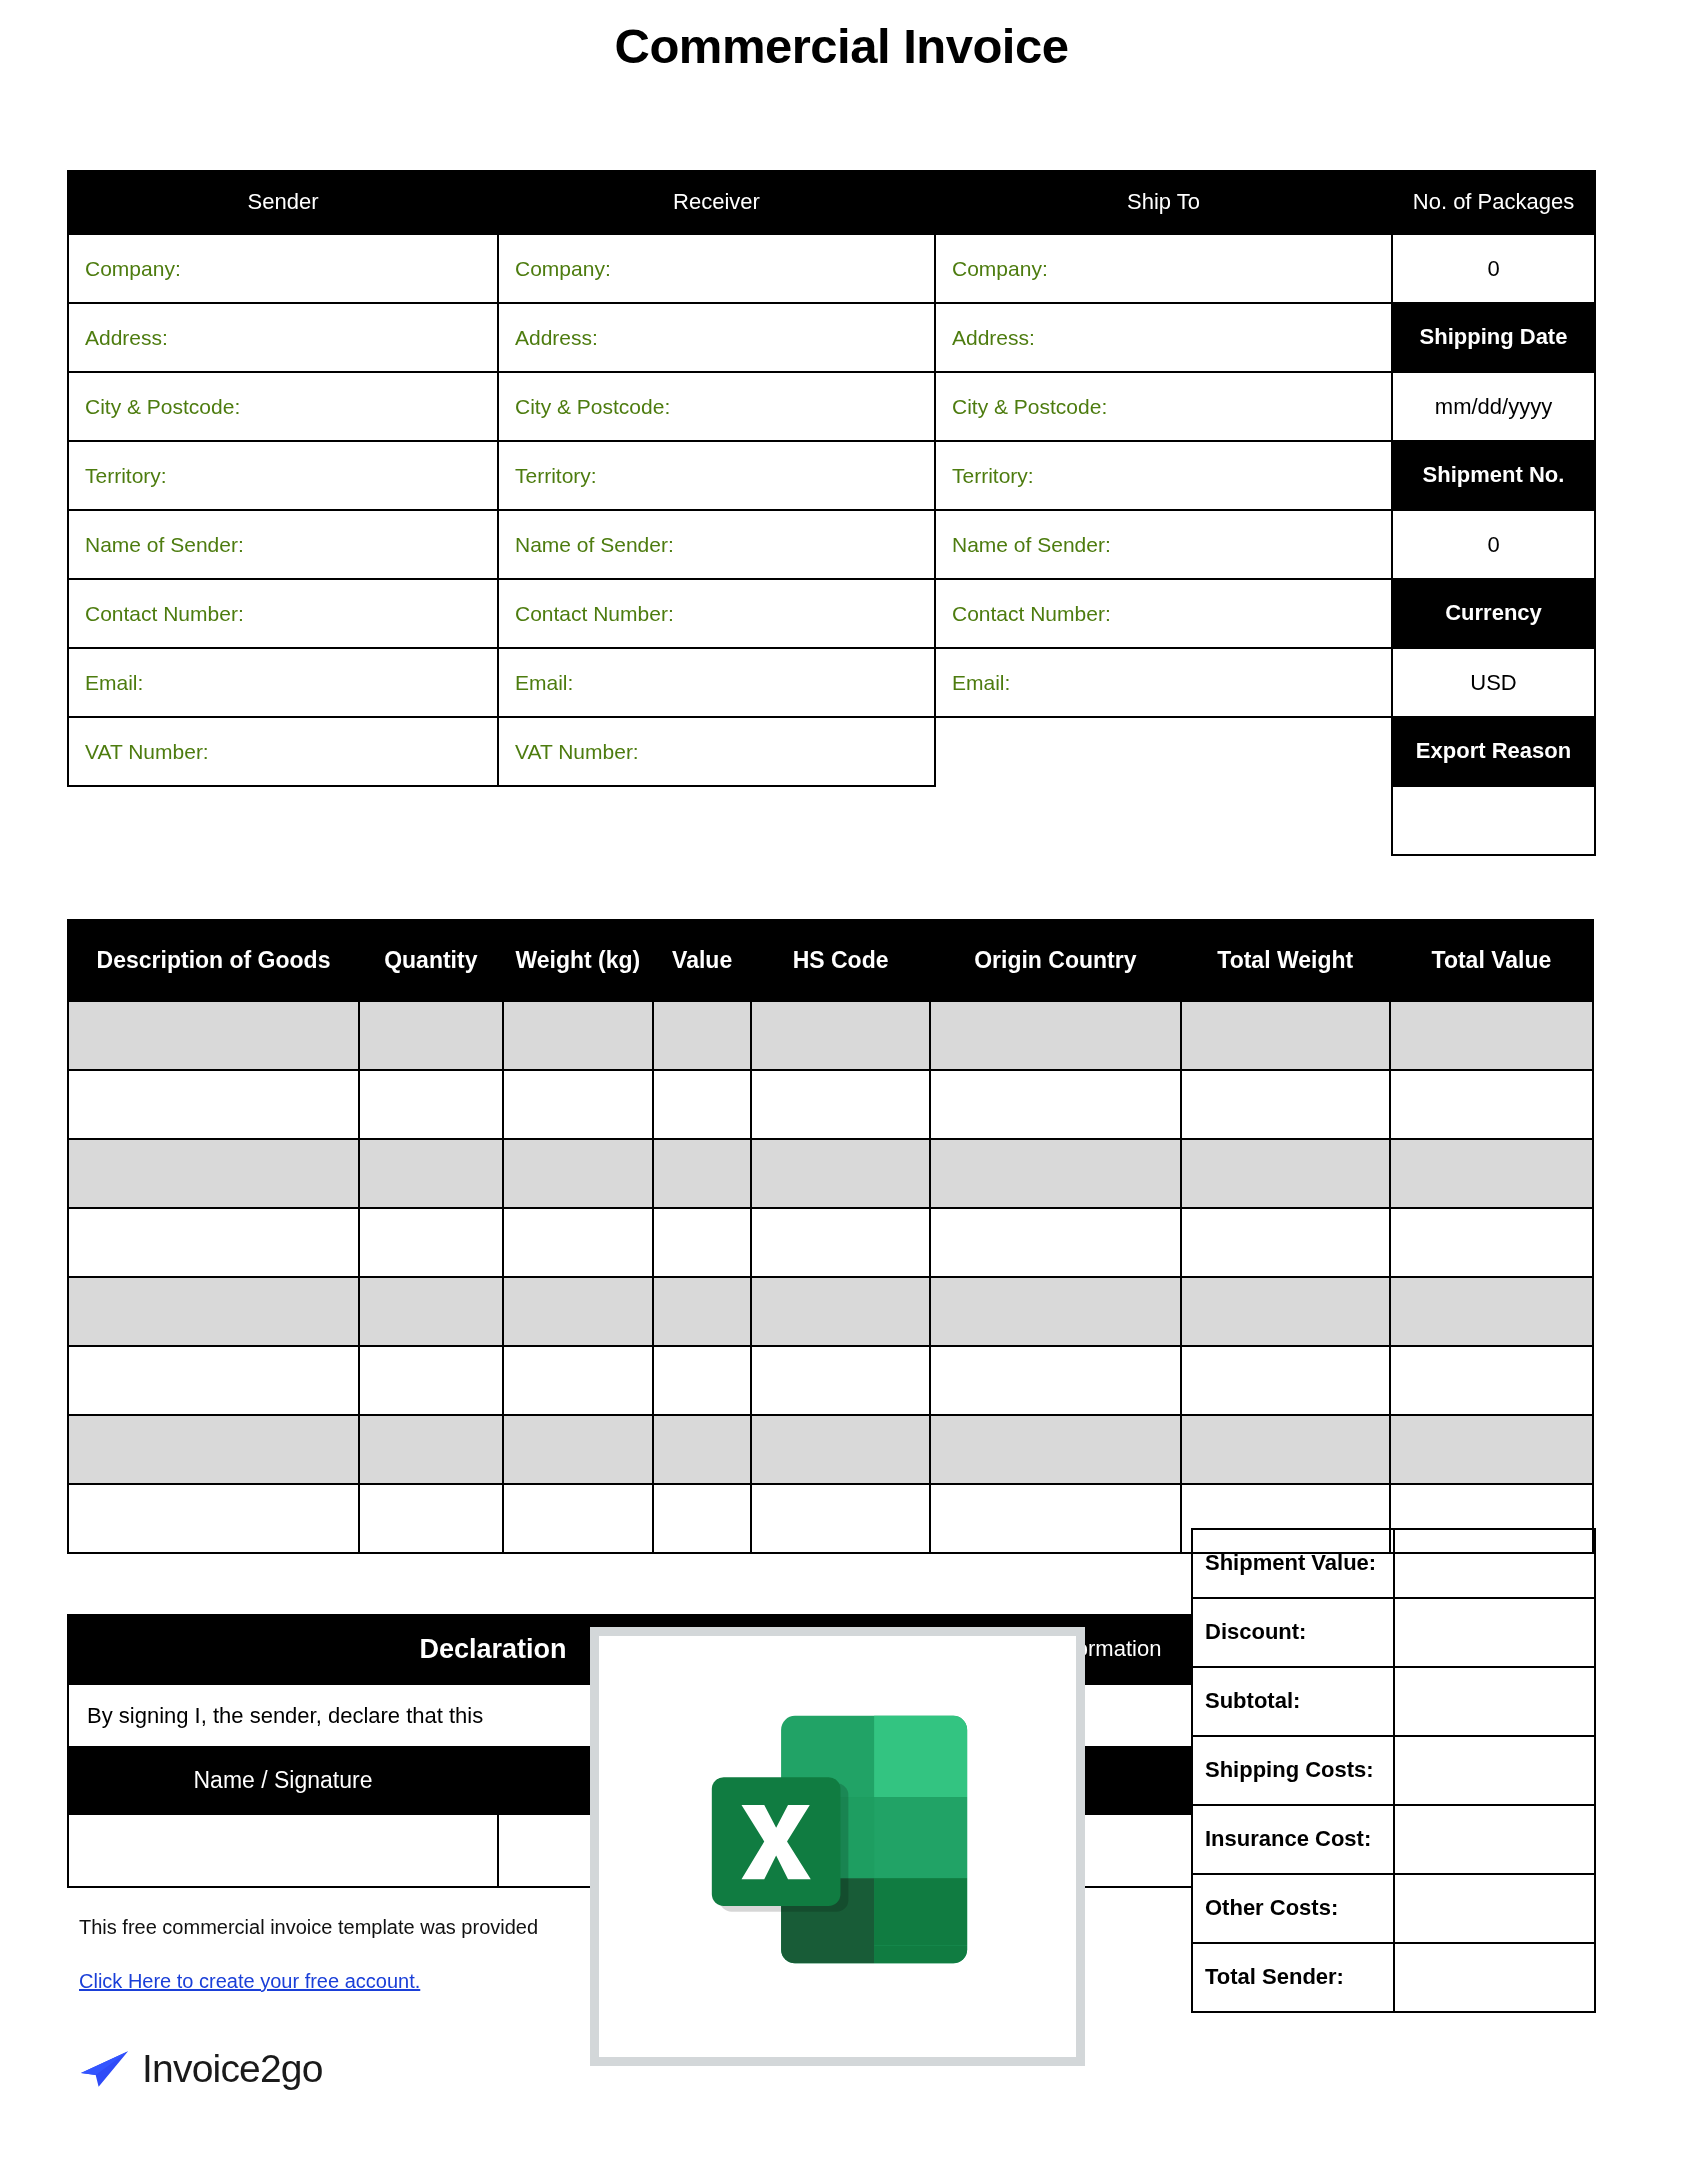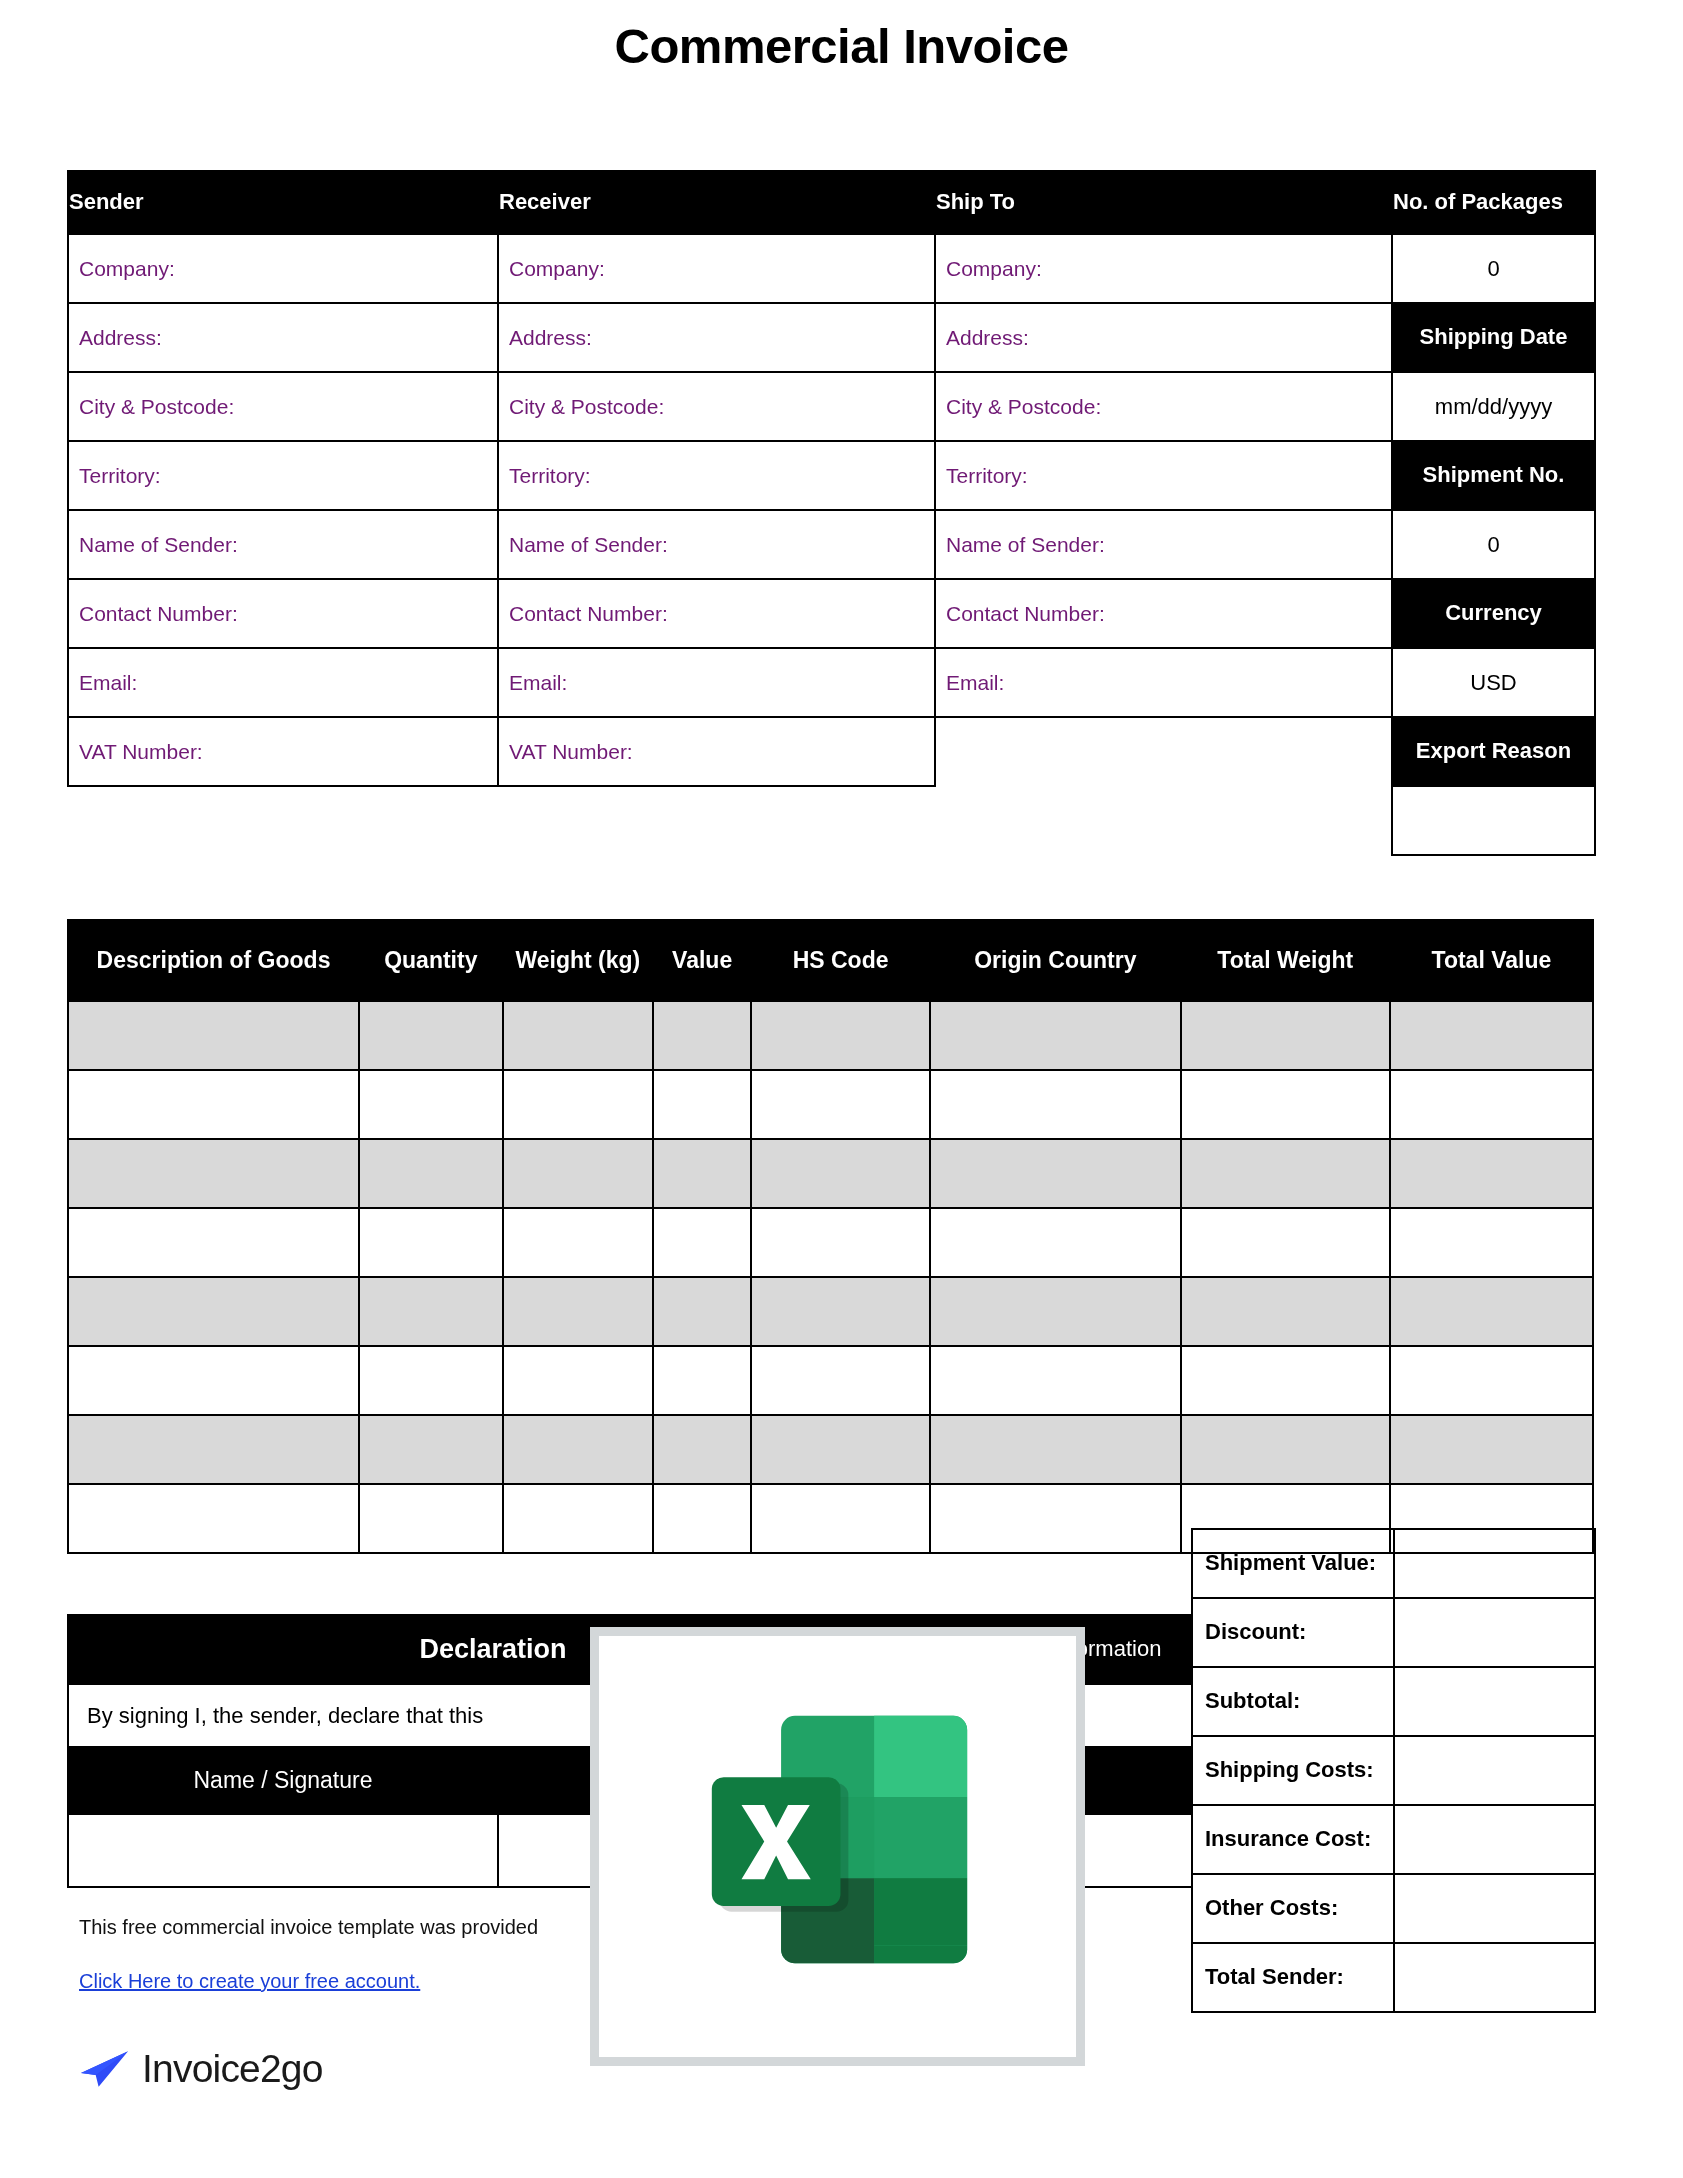--- a/index.html
+++ b/index.html
@@ -44,30 +44,30 @@
   td, th {
     border: 2px solid #000;
     padding: 0;
     vertical-align: middle;
     font-size: 21px;
     font-weight: normal;
   }
   .hdr {
     background: #000;
     color: #fff;
-    font-weight: bold;
-    text-align: left;
+    font-weight: normal;
+    text-align: center;
     font-size: 22px;
     line-height: 1.12;
   }
   .lbl {
     text-align: left;
-    padding-left: 10px;
+    padding-left: 16px;
     font-size: 21px;
-    color: #701a75;
+    color: #4d7c0f;
   }
   .ctr { text-align: center; }
 
   
   .parties {
     position: absolute;
     left: 67px;
     top: 170px;
     width: 1527px;
   }

